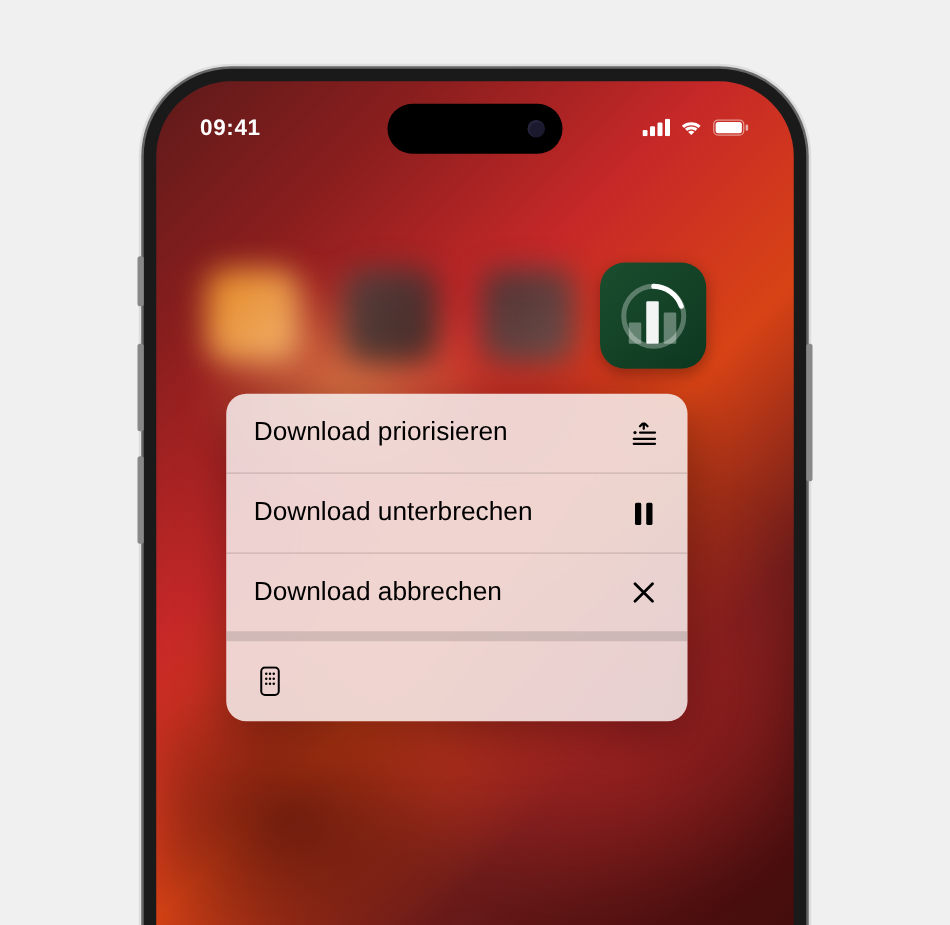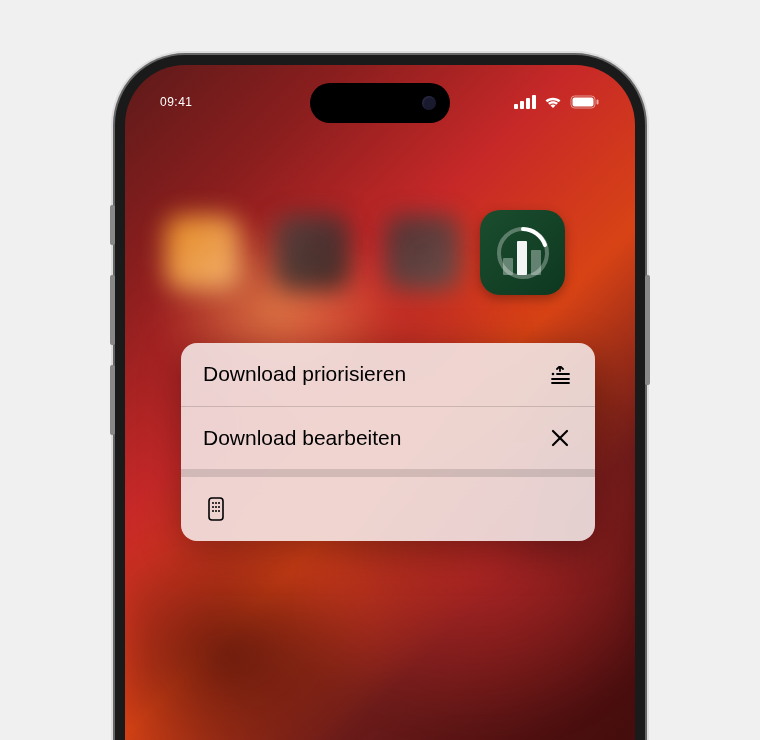--- a/index.html
+++ b/index.html
@@ -94,22 +94,22 @@
       right: 0;
       height: 30px;
       display: flex;
       justify-content: space-between;
       align-items: center;
       padding: 0 35px;
       z-index: 90;
       color: #fff;
     }
     .status-time {
-      font-size: 12px;
-      font-weight: 400;
+      font-size: 18px;
+      font-weight: 700;
       letter-spacing: 0.5px;
     }
     .status-icons {
       display: flex;
       align-items: center;
       gap: 7px;
     }
     .status-icons svg { display: block; }
     
     .app-icon-blur {
@@ -136,28 +136,27 @@
       align-items: center;
       justify-content: center;
       box-shadow: 0 4px 12px rgba(0,0,0,0.3);
       z-index: 50;
     }
     
     .context-menu {
       position: absolute;
       left: 56px;
       top: 250px;
-      width: 414px;
+      width: 369px;
       background: rgba(245, 240, 240, 0.85);
       backdrop-filter: blur(30px);
       border-radius: 16px;
       overflow: hidden;
       box-shadow: 0 10px 40px rgba(0,0,0,0.35);
       z-index: 60;
-      margin-top: 28px;
     }
     
     .menu-item {
       display: flex;
       align-items: center;
       justify-content: space-between;
       padding: 18px 22px;
       font-size: 21px;
       color: #000;
       cursor: pointer;
@@ -245,23 +244,32 @@
           <svg width="22" height="18" viewBox="0 0 22 18" fill="none" stroke="black" stroke-width="1.8">
             <path d="M11 5 L11 1 M8 3 L11 0 L14 3" stroke-linecap="round" stroke-linejoin="round"></path>
             <circle cx="4" cy="8" r="1.3" fill="black" stroke="none"></circle>
             <line x1="8" y1="8" x2="20" y2="8" stroke-linecap="round"></line>
             <line x1="3" y1="13" x2="20" y2="13" stroke-linecap="round"></line>
             <line x1="3" y1="17" x2="20" y2="17" stroke-linecap="round"></line>
           </svg>
         </span>
       </div>
 
+      <div class="menu-item">
+        <span class="label">Download unterbrechen</span>
+        <span class="menu-icon">
+          <svg width="16" height="18" viewBox="0 0 16 18" fill="black">
+            <rect x="1" y="0" width="5" height="18" rx="1.5"></rect>
+            <rect x="10" y="0" width="5" height="18" rx="1.5"></rect>
+          </svg>
+        </span>
+      </div>
 
       <div class="menu-item group-divider">
-        <span class="label">Download bearbeiten</span>
+        <span class="label">Download abbrechen</span>
         <span class="menu-icon">
           <svg width="18" height="18" viewBox="0 0 18 18" stroke="black" stroke-width="2.2" stroke-linecap="round">
             <line x1="2" y1="2" x2="16" y2="16"></line>
             <line x1="16" y1="2" x2="2" y2="16"></line>
           </svg>
         </span>
       </div>
 
       <div class="menu-item">
         <span class="menu-icon">

